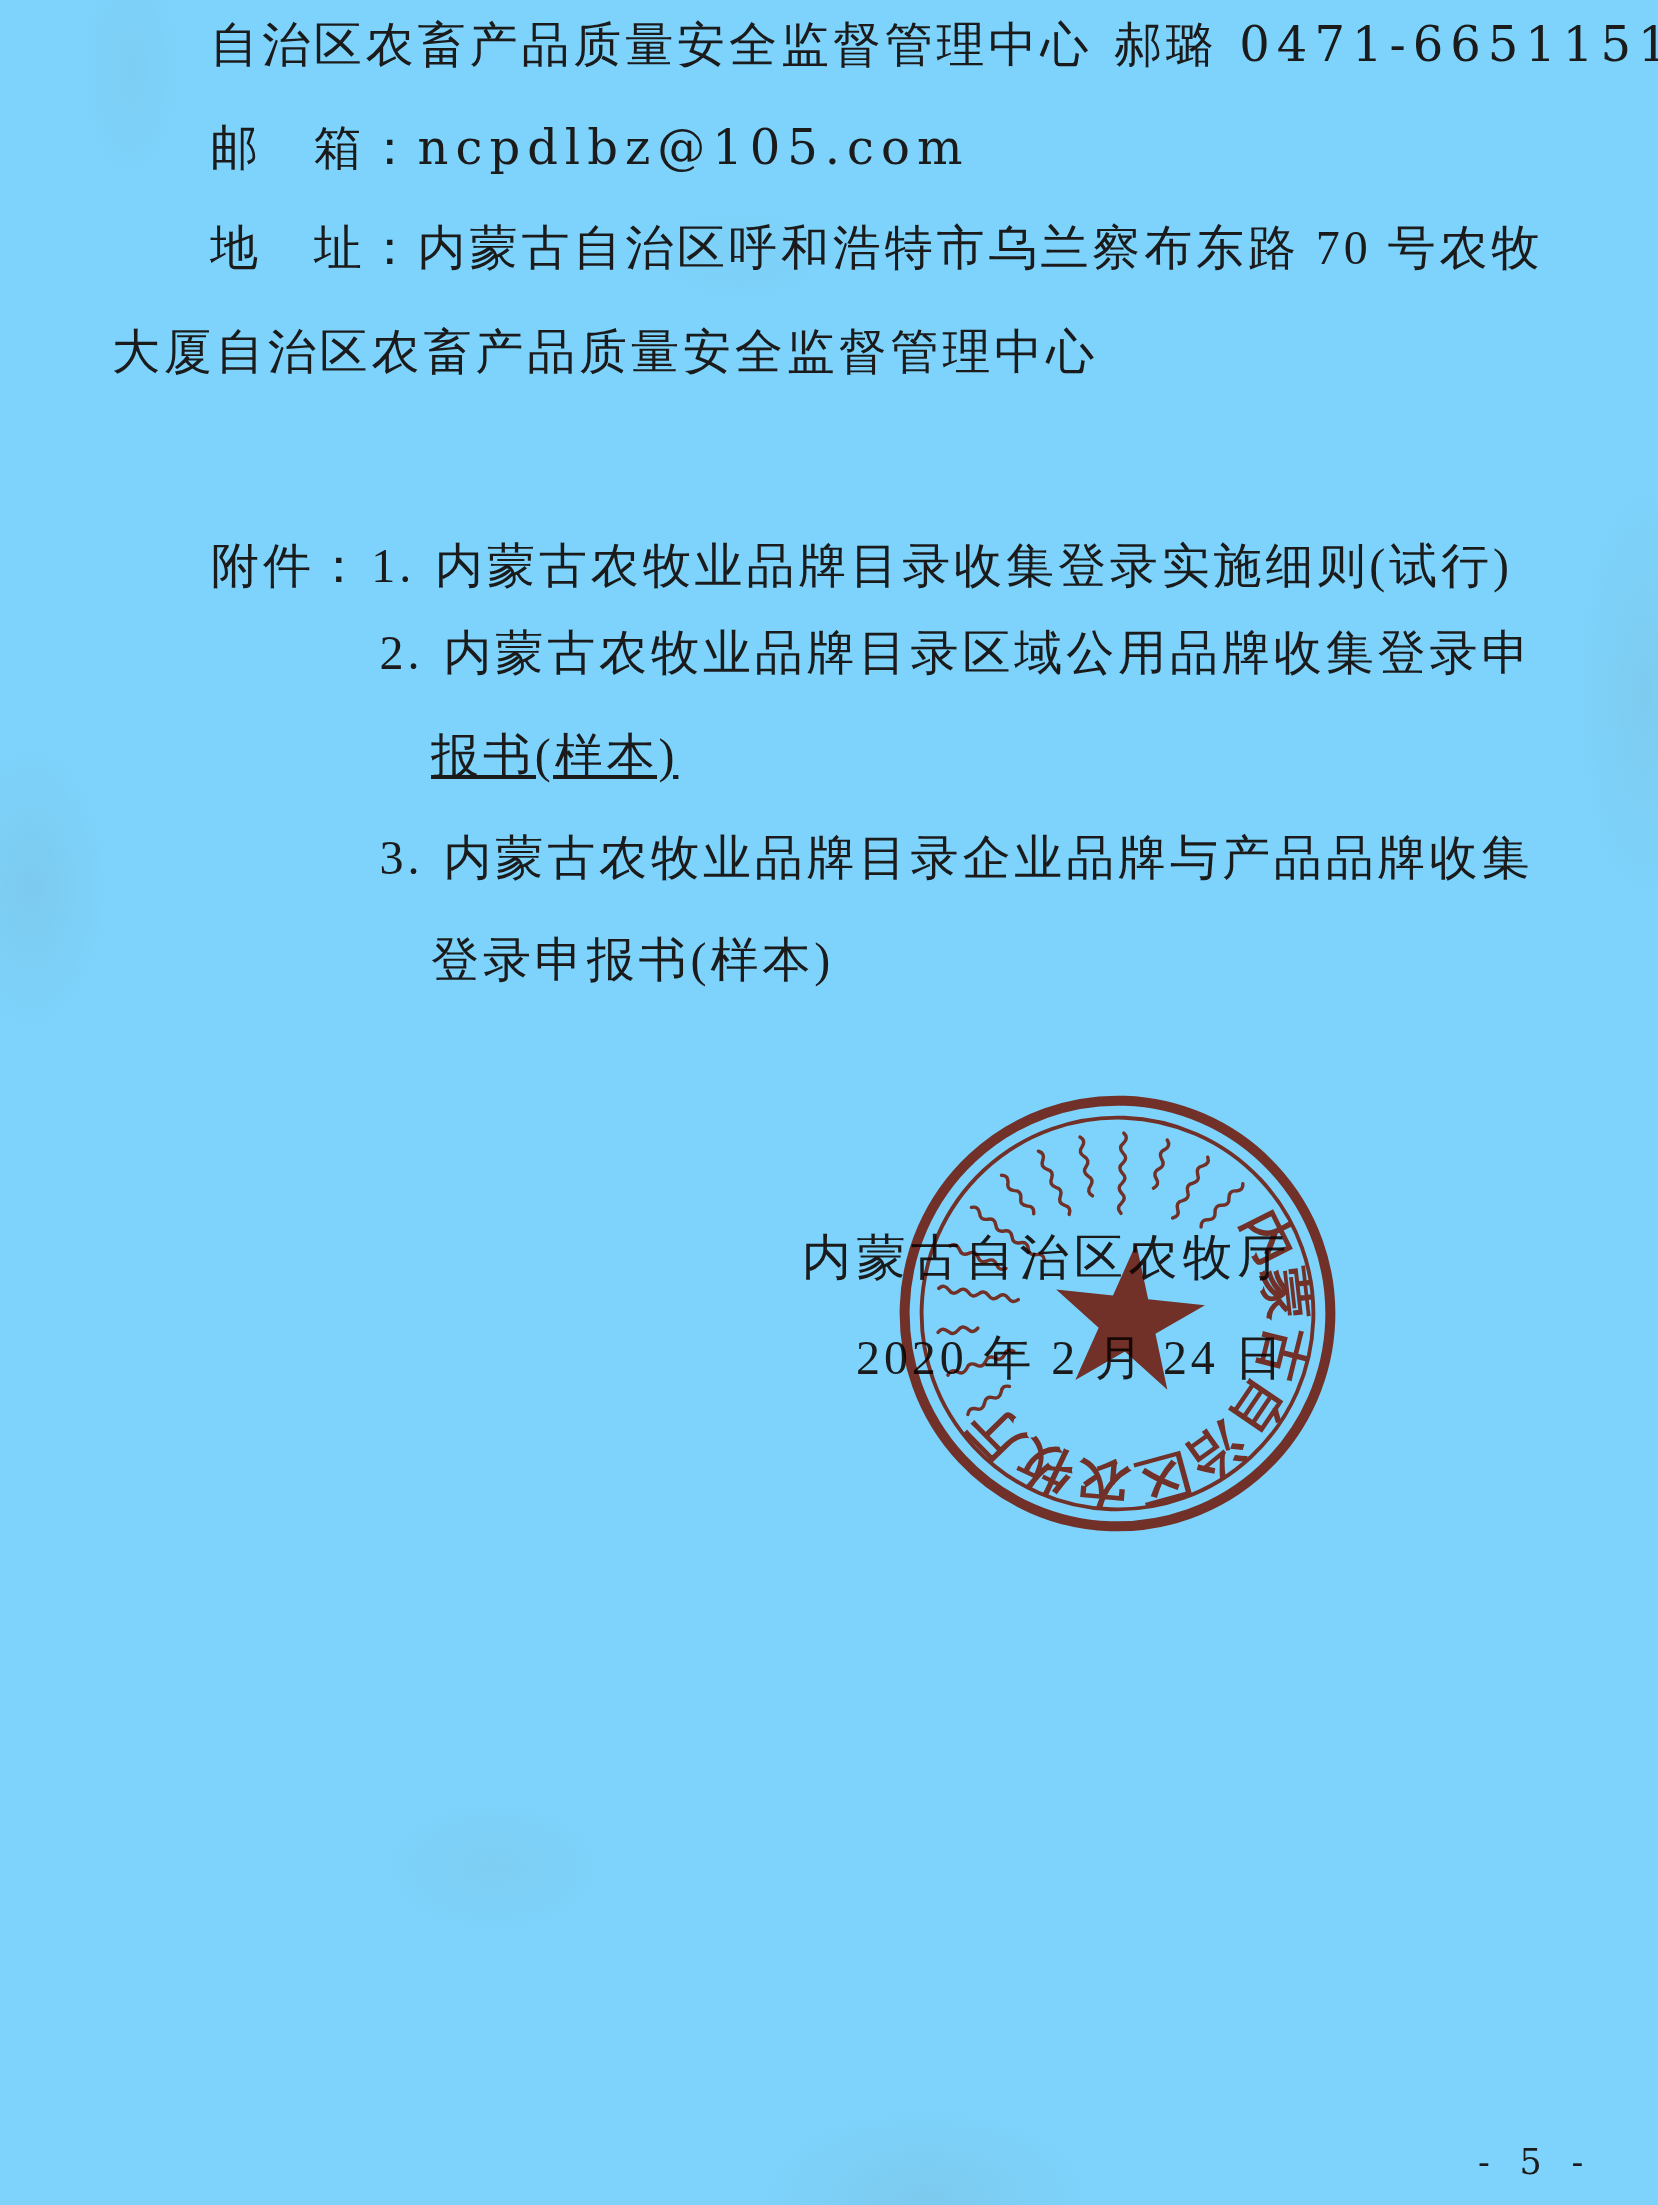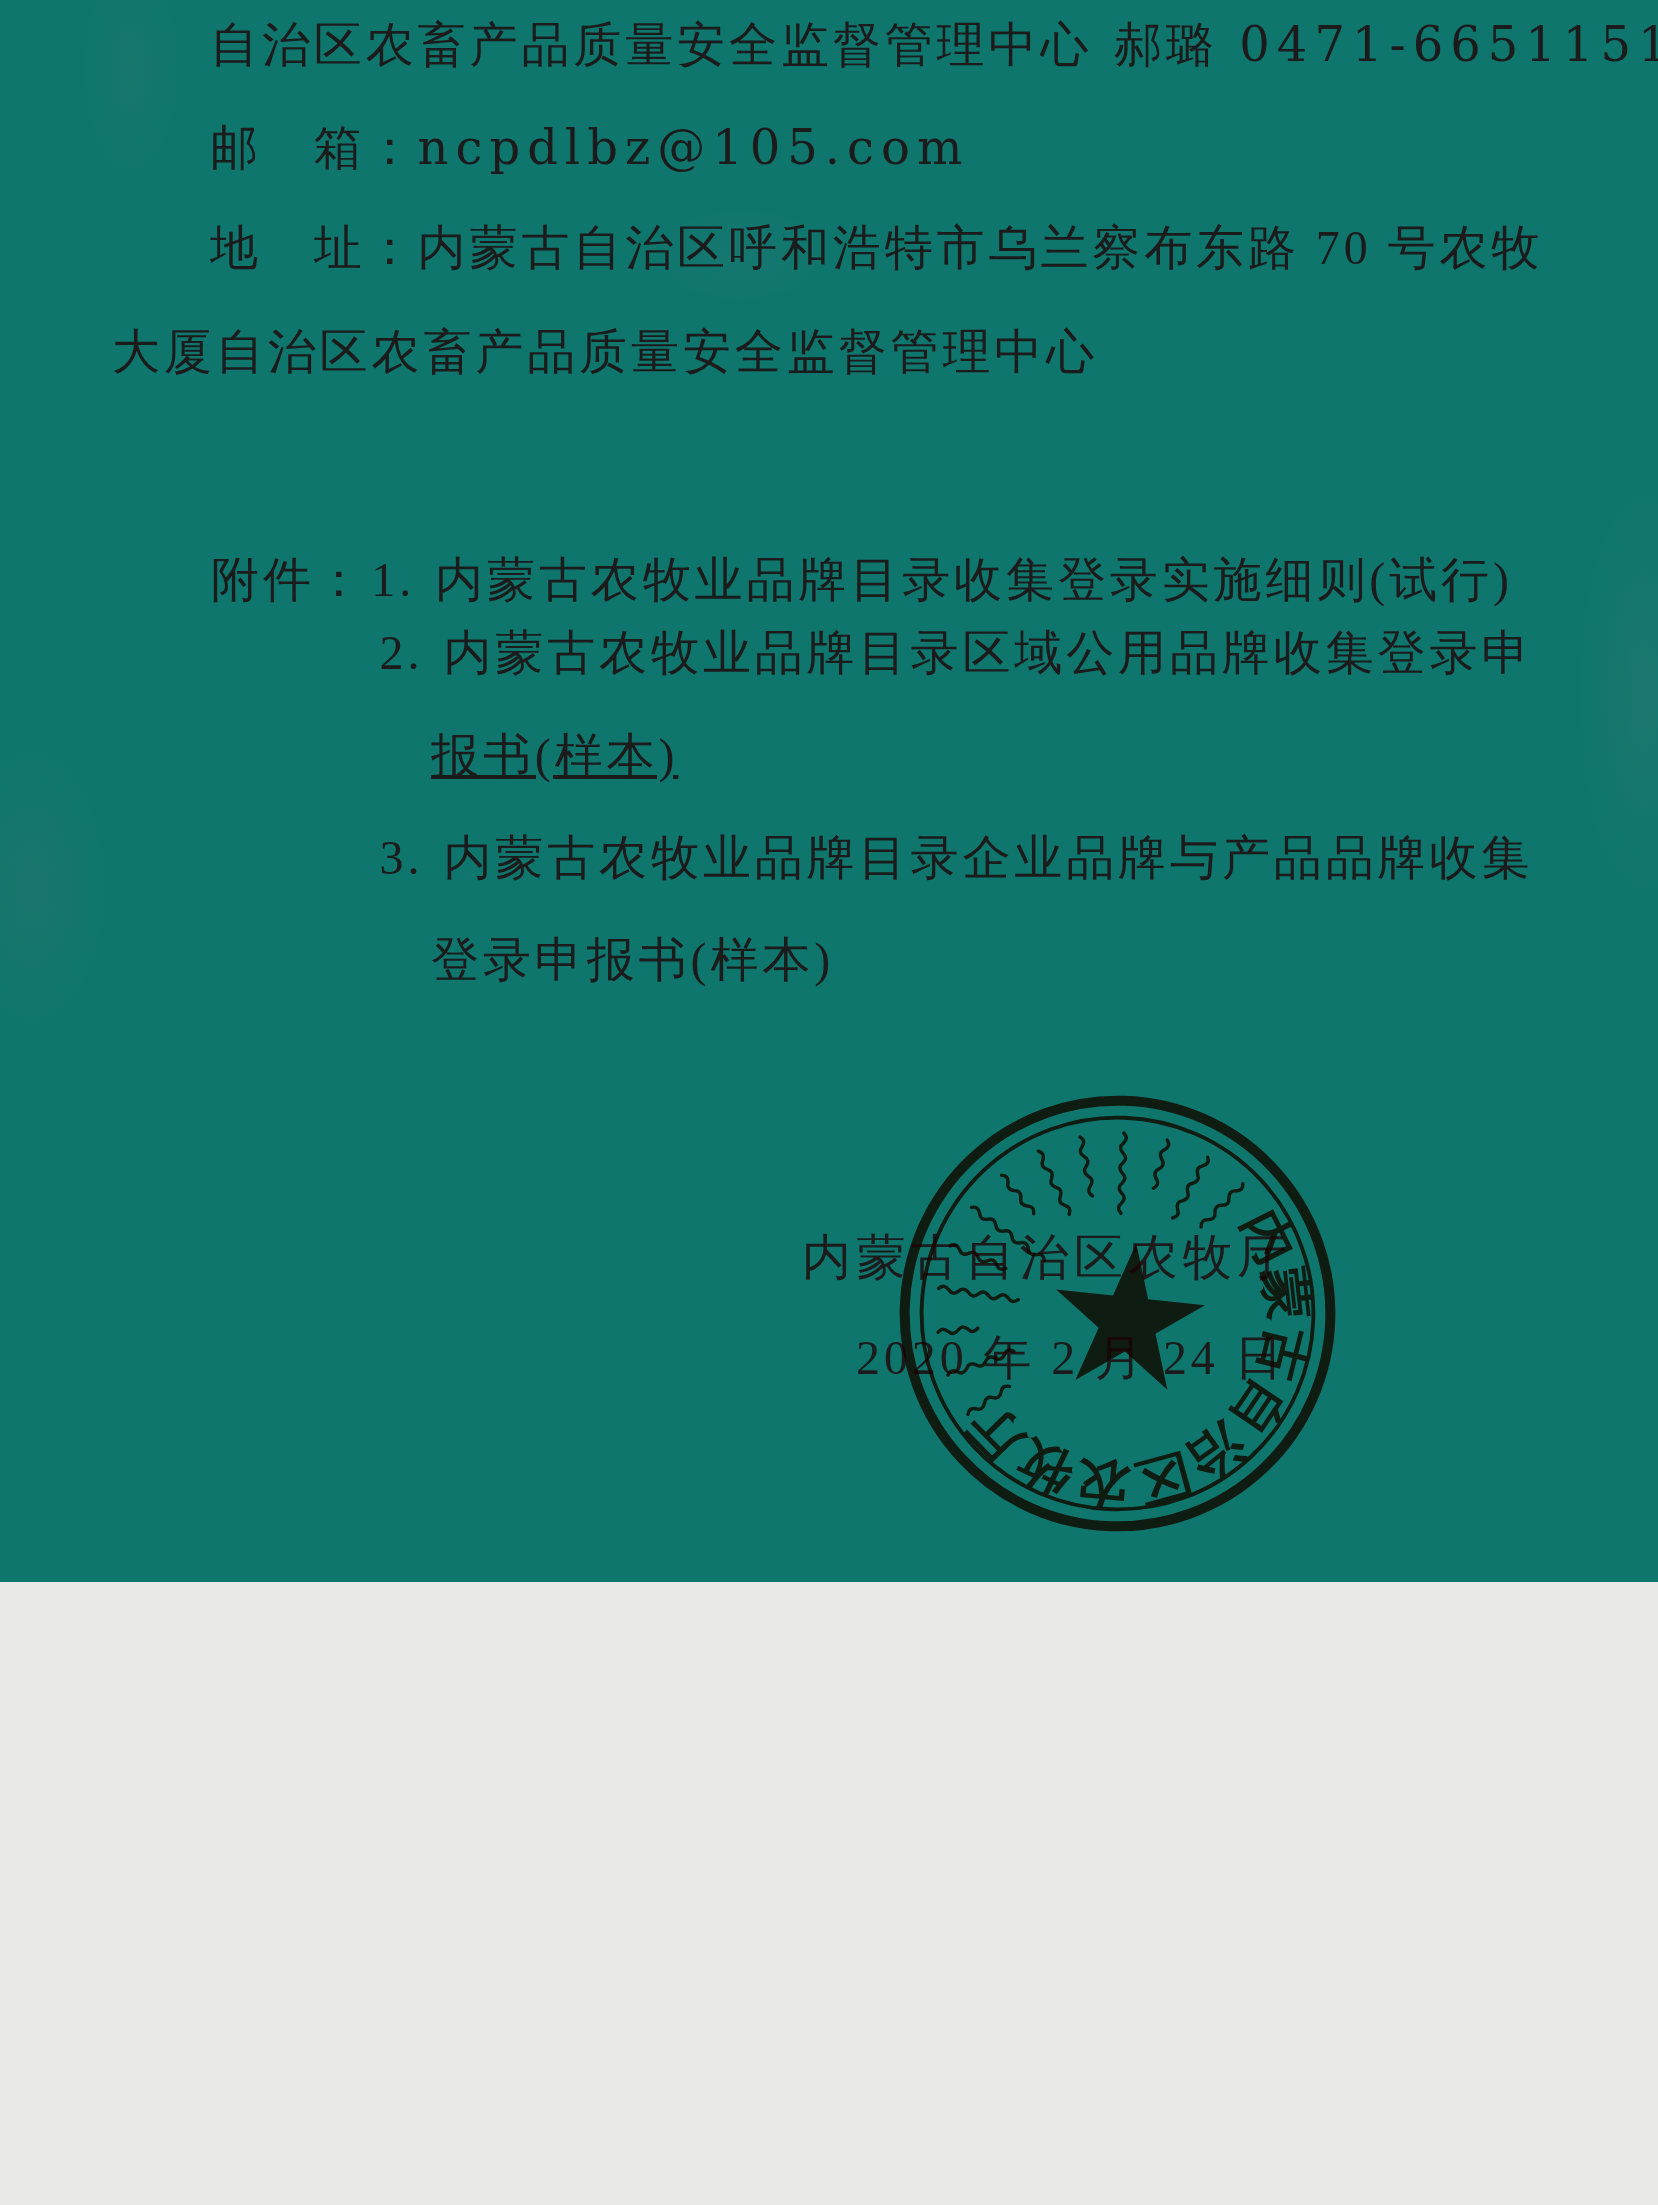--- a/index.html
+++ b/index.html
@@ -1,19 +1,19 @@
 <!DOCTYPE html>
 <html lang="zh" style="font-size:12.3px"><head>
 <meta charset="utf-8">
 <style>
   html,body{margin:0;padding:0;background:#e9e9e7;}
   .page{
     position:relative;
-    width:1659px;height:1582px;
-    background:#0f766e;
+    width:1659px;height:2205px;
+    background:#7dd3fc;
     font-family:"Liberation Serif","DejaVu Serif",serif;
     color:#1b1b1b;
     overflow:hidden;
   }
   .scan-noise{
     position:absolute;inset:0;pointer-events:none;
     background:
       radial-gradient(108px 201px at 31px 887px, rgba(120,120,115,.10), transparent 70%),
       radial-gradient(154px 93px at 494px 1867px, rgba(140,140,130,.08), transparent 70%),
       radial-gradient(93px 293px at 1644px 694px, rgba(130,130,125,.10), transparent 70%),
@@ -57,21 +57,21 @@
   </div>
 
   <div class="line" style="left:210px;top:220px;">
     <span>地　址：</span><span>内蒙古自治区呼和浩特市乌兰察布东路 70 号农牧</span>
   </div>
 
   <div class="line" style="left:112px;top:324px;">
     <span>大厦自治区农畜产品质量安全监督管理中心</span>
   </div>
 
-  <div class="line" style="left:211px;top:552px;">
+  <div class="line" style="left:211px;top:538px;">
     <span>附件：</span><span class="att-no">1.</span><span>内蒙古农牧业品牌目录收集登录实施细则(试行)</span>
   </div>
 
   <div class="line" style="left:375px;top:625px;">
     <span class="att-no">2.</span><span>内蒙古农牧业品牌目录区域公用品牌收集登录申</span>
   </div>
   <div class="line" style="left:431px;top:728px;text-decoration:underline;">
     <span>报书(样本)</span>
   </div>
 

